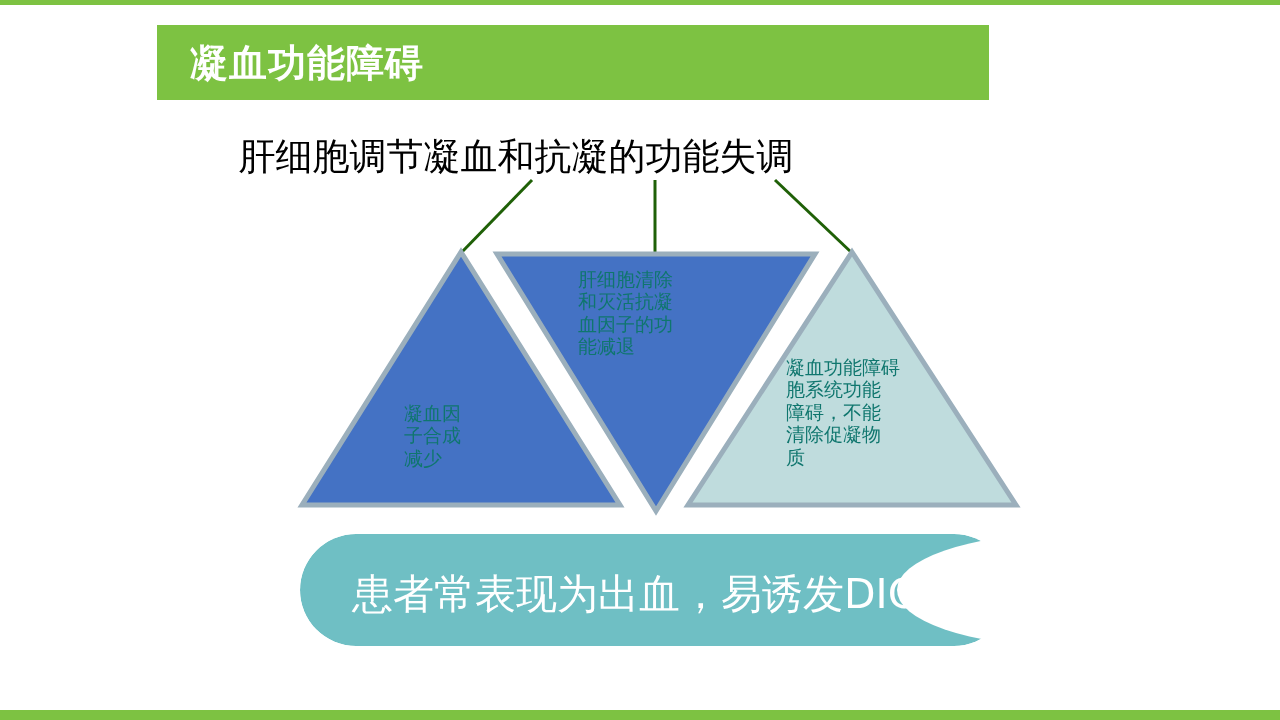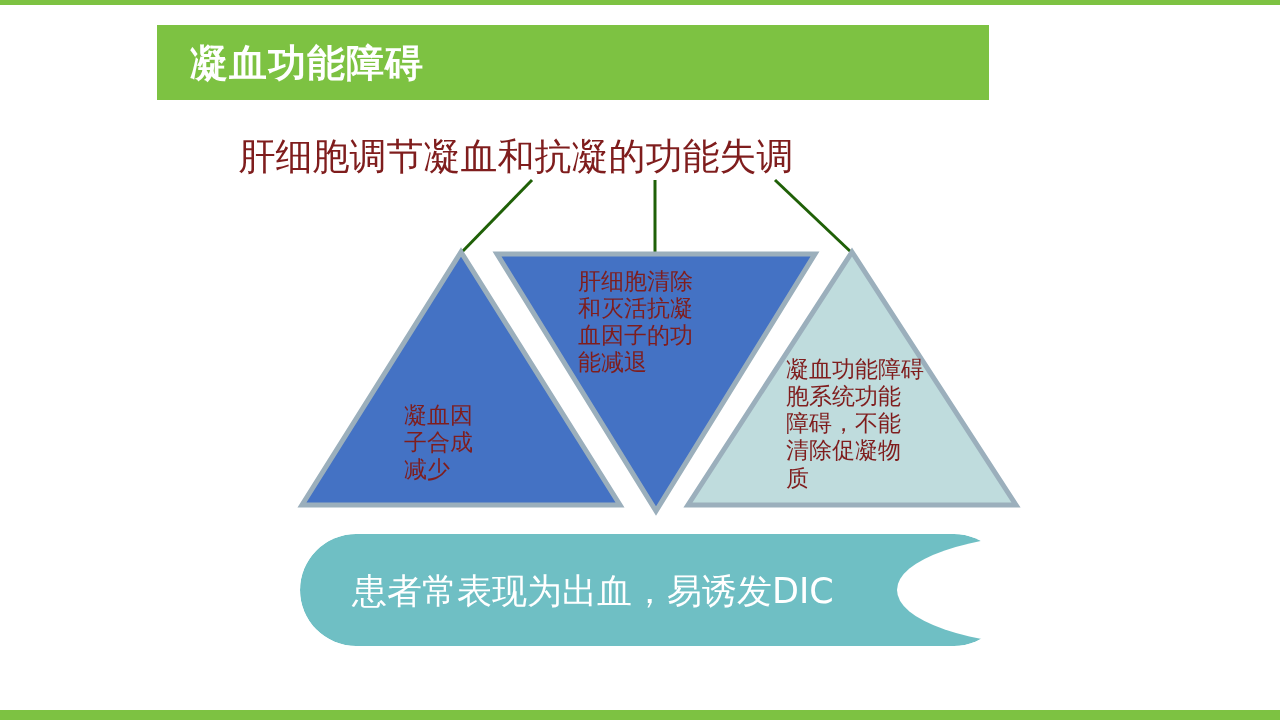--- a/index.html
+++ b/index.html
@@ -53,56 +53,56 @@
     white-space: nowrap;
   }
 
   
   #subtitle {
     position: absolute;
     left: 0;
     top: 136px;
     width: 1032px;
     text-align: center;
-    color: #7f1d1d;
+    color: #000000;
     font-size: 37px;
     line-height: 1.15;
     white-space: nowrap;
   }
 
   
   #art {
     position: absolute;
     left: 0;
     top: 0;
     width: 1280px;
     height: 720px;
     overflow: visible;
   }
 
   
   .tri-text {
     position: absolute;
-    color: #7f1d1d;
-    font-size: 23px;
+    color: #0f766e;
+    font-size: 19px;
     line-height: 1.18;
     white-space: pre-line;
   }
   #tri-left-text   { left: 404px; top: 366px;  width: 128px; margin-top: 36px; }
   #tri-mid-text    { left: 578px; top: 268px;  width: 154px; }
   #tri-right-text  { left: 786px; top: 356px;  width: 142px; }
 
   
   #callout-text {
     position: absolute;
     left: 352px;
     top: 570px;
     width: 560px;
     color: #ffffff;
-    font-size: 35px;
+    font-size: 41px;
     line-height: 1.2;
     white-space: nowrap;
   }
 </style>
 </head>
 <body>
 
 <div id="slide">
 
   <div id="top-rule" class="edge-rule"></div>

